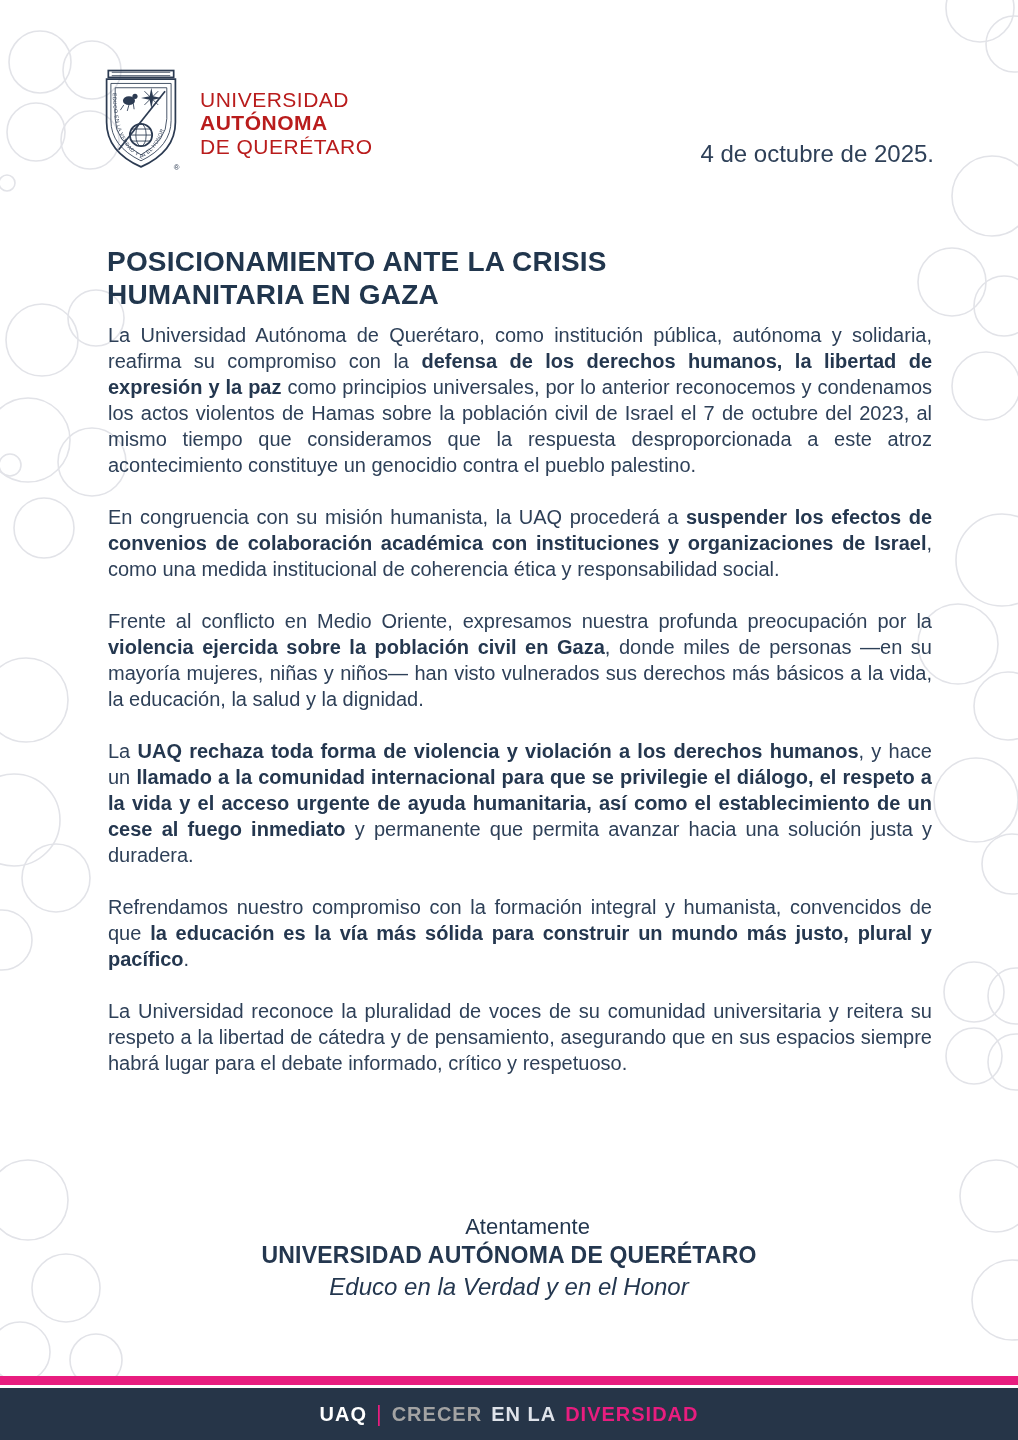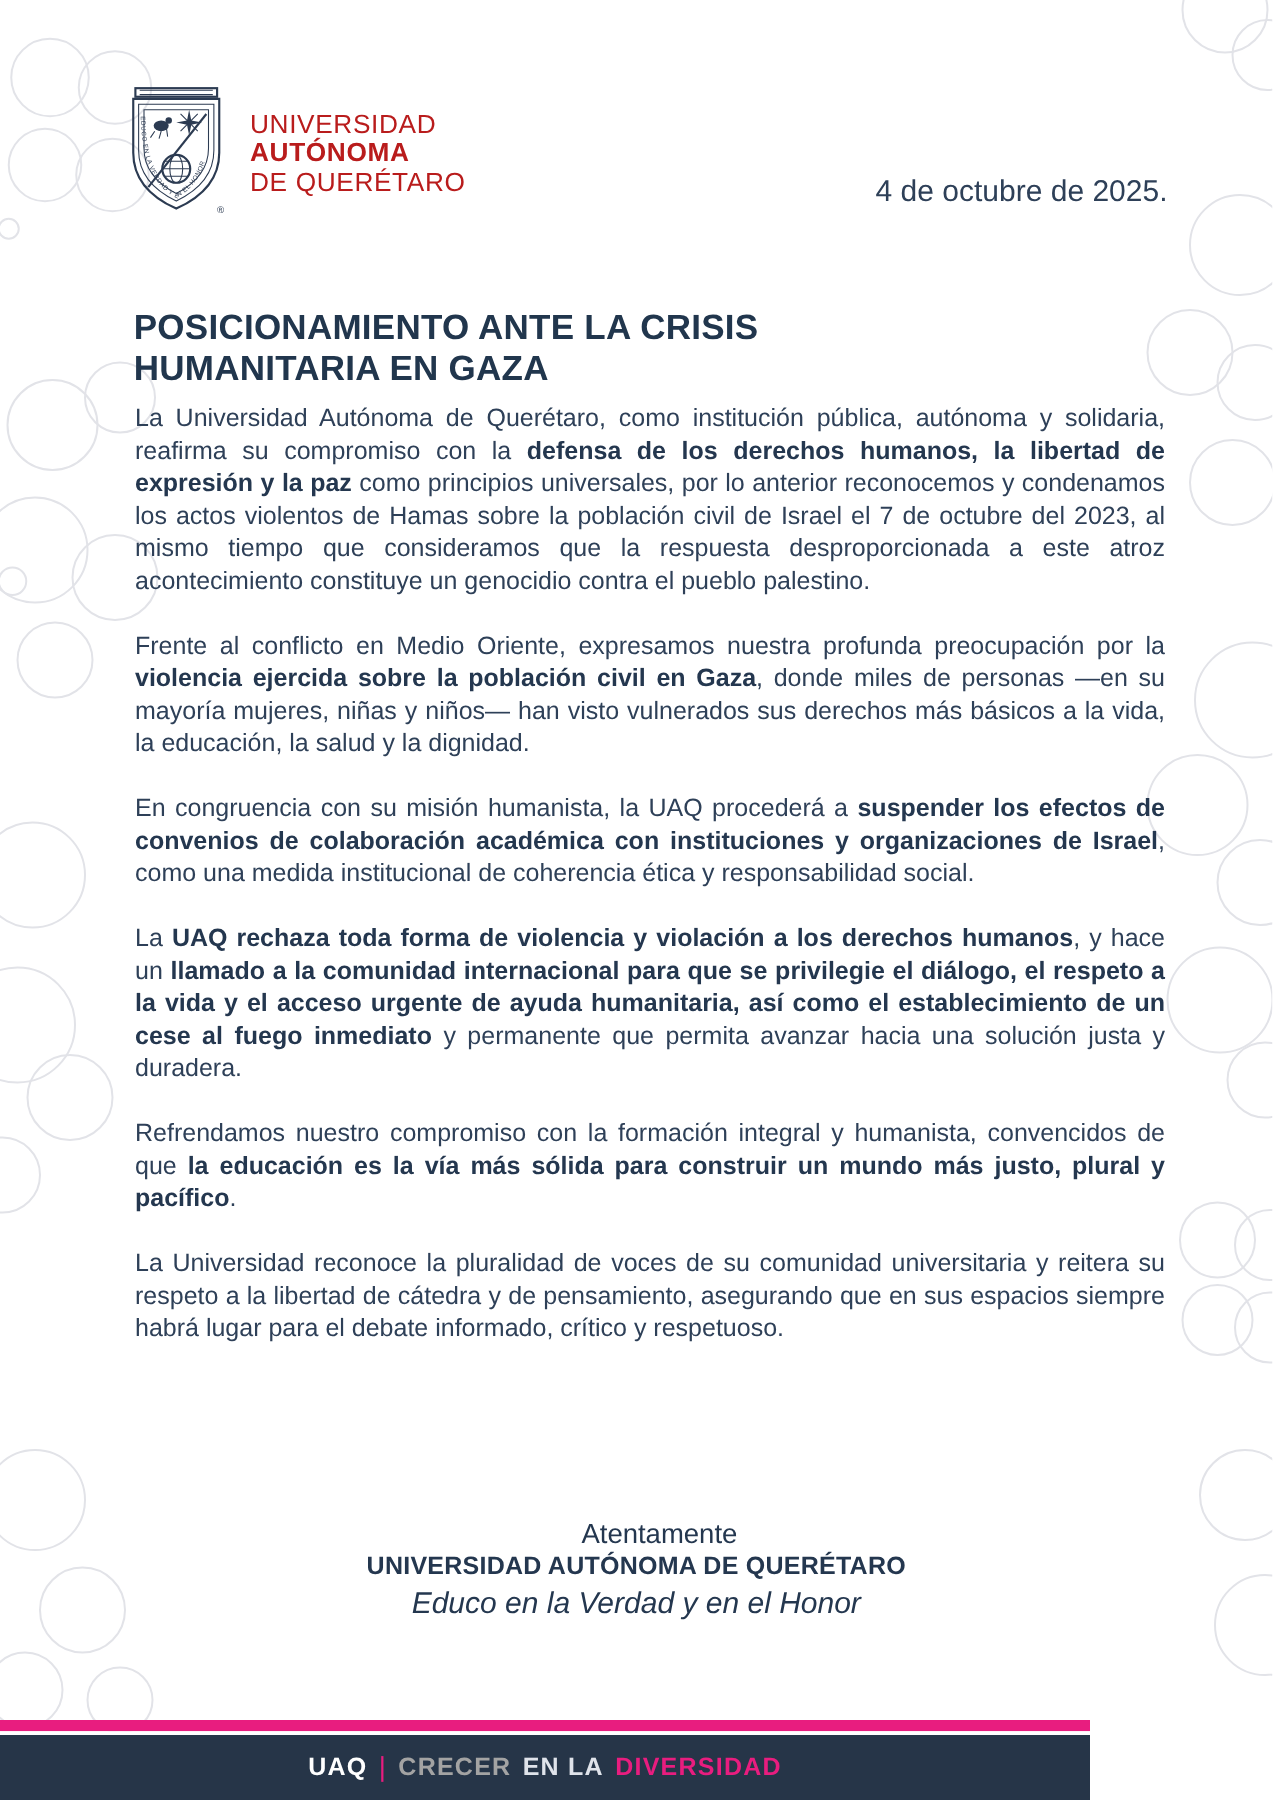--- a/index.html
+++ b/index.html
@@ -50,26 +50,26 @@
     text-align:justify;
     color:#2e4058;
   }
   .doc-body b{font-weight:700;color:#24374f;}
 
   .signature{
     position:absolute;left:0;top:1214px;width:1018px;
     text-align:center;color:#24374f;
   }
   .signature .sig1{font-size:22px;line-height:1.2;padding-left:37px;}
-  .signature .sig2{font-size:20px;font-weight:700;line-height:1.35;letter-spacing:.2px;}
+  .signature .sig2{font-size:23px;font-weight:700;line-height:1.35;letter-spacing:.2px;}
   .signature .sig3{font-size:24px;font-style:italic;line-height:1.3;}
 
   
   .footer{
-    position:absolute;left:0;bottom:0;width:872px;
+    position:absolute;left:0;bottom:0;width:1018px;
   }
   .footer .pink-rule{height:9px;background:#e81d7f;}
   .footer .white-gap{height:3px;background:#ffffff;}
   .footer .bar{
     height:52px;background:#263548;
     display:flex;align-items:center;justify-content:center;
     gap:9px;
     font-size:20px;letter-spacing:1px;
   }
   .footer .bar .f-uaq{color:#ffffff;font-weight:700;}
@@ -194,22 +194,22 @@
 
   <div class="date">4 de octubre de 2025.</div>
 
   <h1 class="doc-title">
     <span>POSICIONAMIENTO ANTE LA CRISIS</span><br>
     <span>HUMANITARIA EN GAZA</span>
   </h1>
 
   <div class="doc-body" id="doc-body">
       <p><span>La Universidad Autónoma de Querétaro, como institución pública, autónoma y solidaria, reafirma su compromiso con la </span><b>defensa de los derechos humanos, la libertad de expresión y la paz</b><span> como principios universales, por lo anterior reconocemos y condenamos los actos violentos de Hamas sobre la población civil de Israel el 7 de octubre del 2023, al mismo tiempo que consideramos que la respuesta desproporcionada a este atroz acontecimiento constituye un genocidio contra el pueblo palestino.</span></p>
+      <p><span>En congruencia con su misión humanista, la UAQ procederá a </span><b>suspender los efectos de convenios de colaboración académica con instituciones y organizaciones de Israel</b><span>, como una medida institucional de coherencia ética y responsabilidad social.</span></p>
       <p><span>Frente al conflicto en Medio Oriente, expresamos nuestra profunda preocupación por la </span><b>violencia ejercida sobre la población civil en Gaza</b><span>, donde miles de personas —en su mayoría mujeres, niñas y niños— han visto vulnerados sus derechos más básicos a la vida, la educación, la salud y la dignidad.</span></p>
-      <p><span>En congruencia con su misión humanista, la UAQ procederá a </span><b>suspender los efectos de convenios de colaboración académica con instituciones y organizaciones de Israel</b><span>, como una medida institucional de coherencia ética y responsabilidad social.</span></p>
       <p><span>La </span><b>UAQ rechaza toda forma de violencia y violación a los derechos humanos</b><span>, y hace un </span><b>llamado a la comunidad internacional para que se privilegie el diálogo, el respeto a la vida y el acceso urgente de ayuda humanitaria, así como el establecimiento de un cese al fuego inmediato</b><span> y permanente que permita avanzar hacia una solución justa y duradera.</span></p>
       <p><span>Refrendamos nuestro compromiso con la formación integral y humanista, convencidos de que </span><b>la educación es la vía más sólida para construir un mundo más justo, plural y pacífico</b><span>.</span></p>
       <p><span>La Universidad reconoce la pluralidad de voces de su comunidad universitaria y reitera su respeto a la libertad de cátedra y de pensamiento, asegurando que en sus espacios siempre habrá lugar para el debate informado, crítico y respetuoso.</span></p>
     </div>
 
   <div class="signature">
     <div class="sig1">Atentamente</div>
     <div class="sig2">UNIVERSIDAD AUTÓNOMA DE QUERÉTARO</div>
     <div class="sig3">Educo en la Verdad y en el Honor</div>
   </div>

